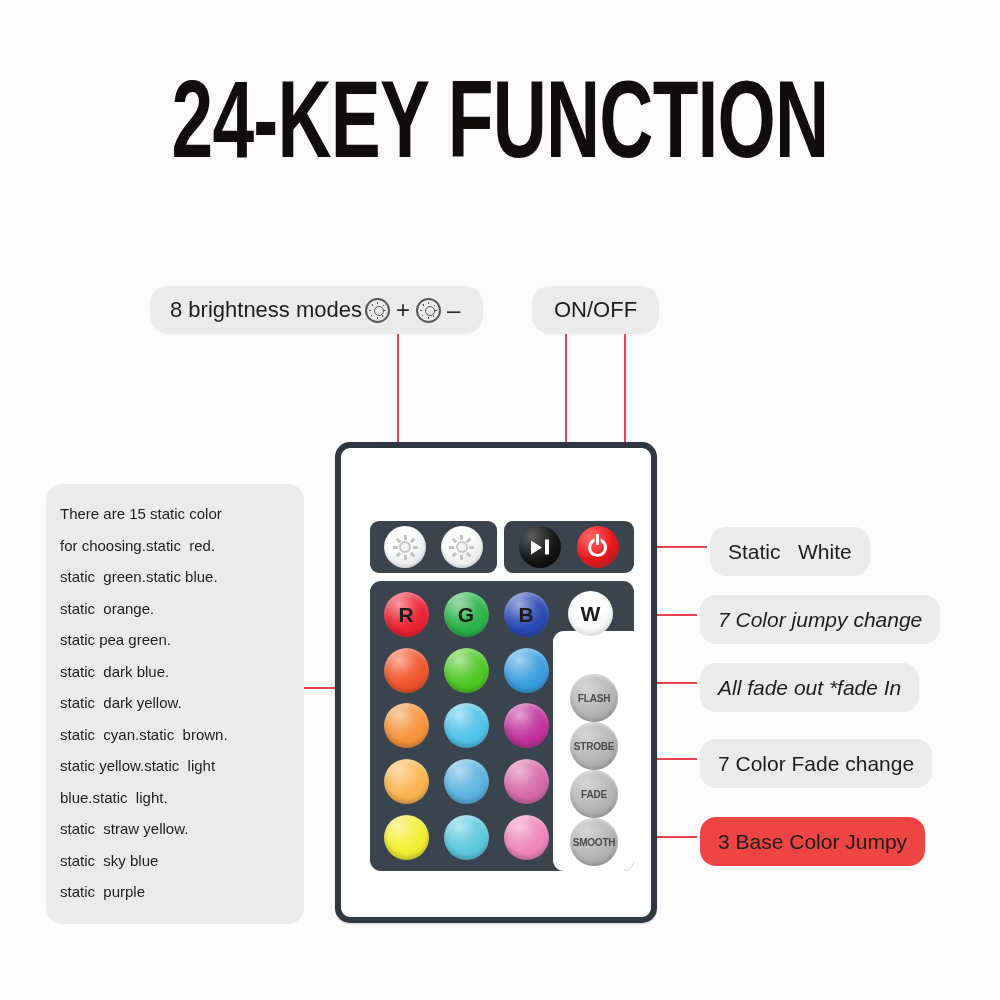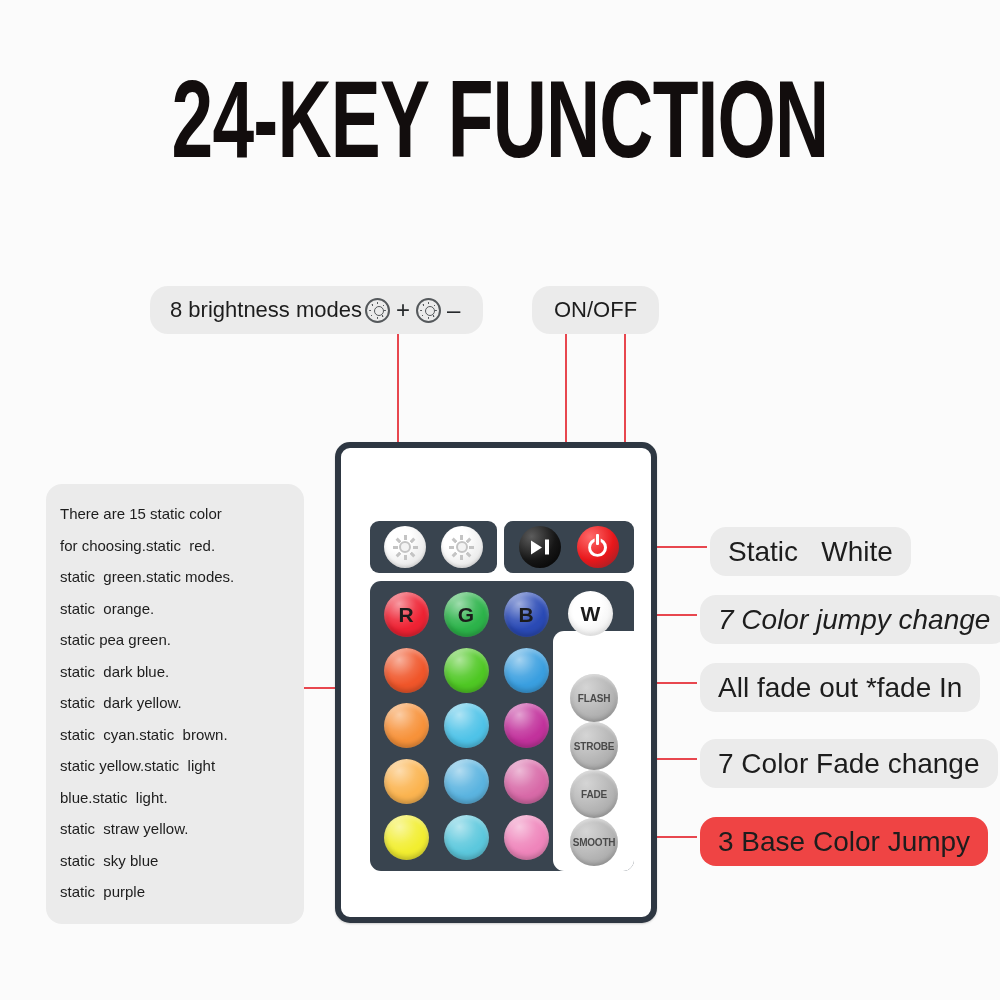--- a/index.html
+++ b/index.html
@@ -121,28 +121,28 @@
     font-size: 15px;
     line-height: 31.5px;
   }
   #pill-left .ln { display: block; white-space: pre; }
 
   .pill-right {
     position: absolute;
     background: #ebebeb;
     border-radius: 16px;
     padding: 11px 18px;
-    font-size: 28px;
+    font-size: 21px;
     line-height: 27px;
     color: #1d1d1d;
     white-space: pre;
   }
   #pill-r1 { left: 710px; top: 527px; }
   #pill-r2 { left: 700px; top: 595px; }
-  #pill-r3 { left: 700px; top: 663px; }
+  #pill-r3 { left: 700px; top: 663px; font-style: italic; }
   #pill-r4 { left: 700px; top: 739px; }
   #pill-r5 { left: 700px; top: 817px; }
 
   
   .lead-v {
     position: absolute;
     width: 2px;
     background: #e8474f;
   }
   .lead-h {
@@ -402,21 +402,21 @@
 
 <div class="pill" id="pill-onoff" style="background: rgb(235, 235, 235);">ON/OFF</div>
 
 <div class="lead-v" id="lead-top-1" style="background: rgb(232, 71, 79);"></div>
 <div class="lead-v" id="lead-top-2" style="background: rgb(232, 71, 79);"></div>
 <div class="lead-v" id="lead-top-3" style="background: rgb(232, 71, 79);"></div>
 
 <div id="pill-left" style="background: rgb(235, 235, 235);">
   <span class="ln">There are 15 static color</span>
   <span class="ln">for choosing.static  red.</span>
-  <span class="ln">static  green.static modes.</span>
+  <span class="ln">static  green.static blue.</span>
   <span class="ln">static  orange.</span>
   <span class="ln">static pea green.</span>
   <span class="ln">static  dark blue.</span>
   <span class="ln">static  dark yellow.</span>
   <span class="ln">static  cyan.static  brown.</span>
   <span class="ln">static yellow.static  light</span>
   <span class="ln">blue.static  light.</span>
   <span class="ln">static  straw yellow.</span>
   <span class="ln">static  sky blue</span>
   <span class="ln">static  purple</span>

